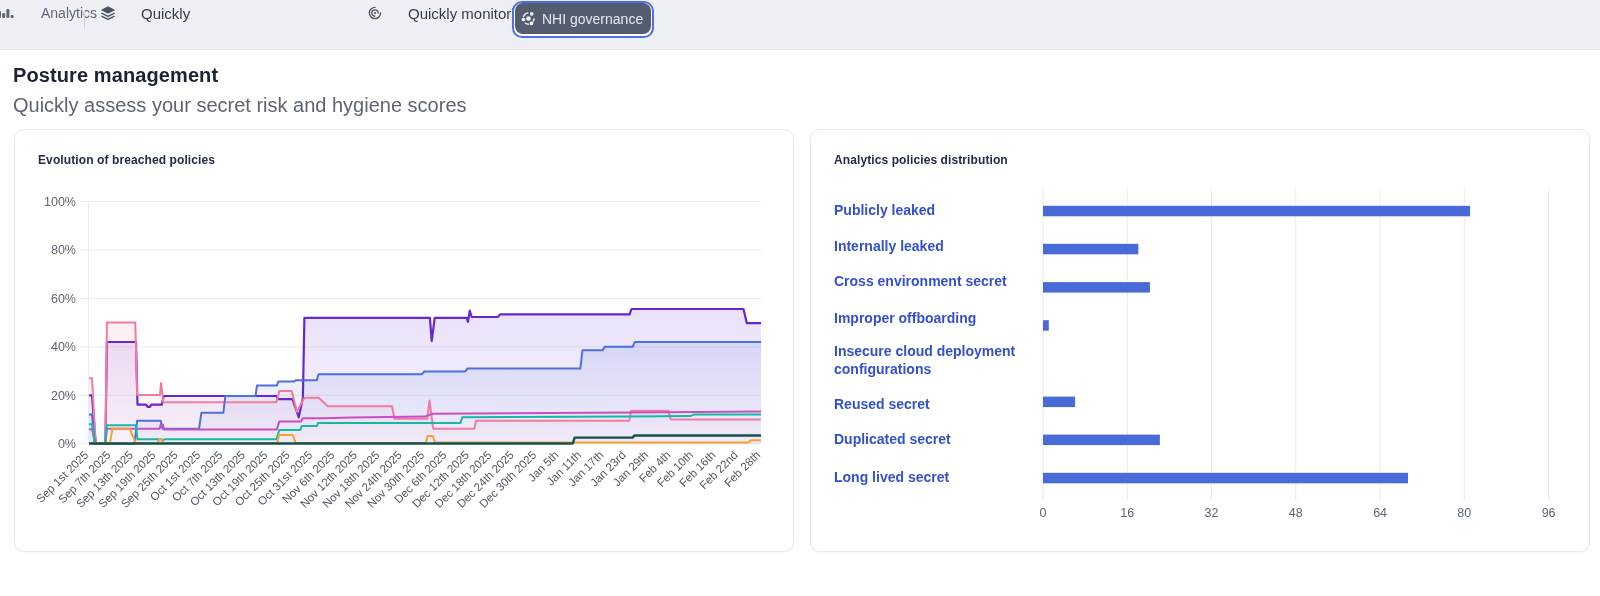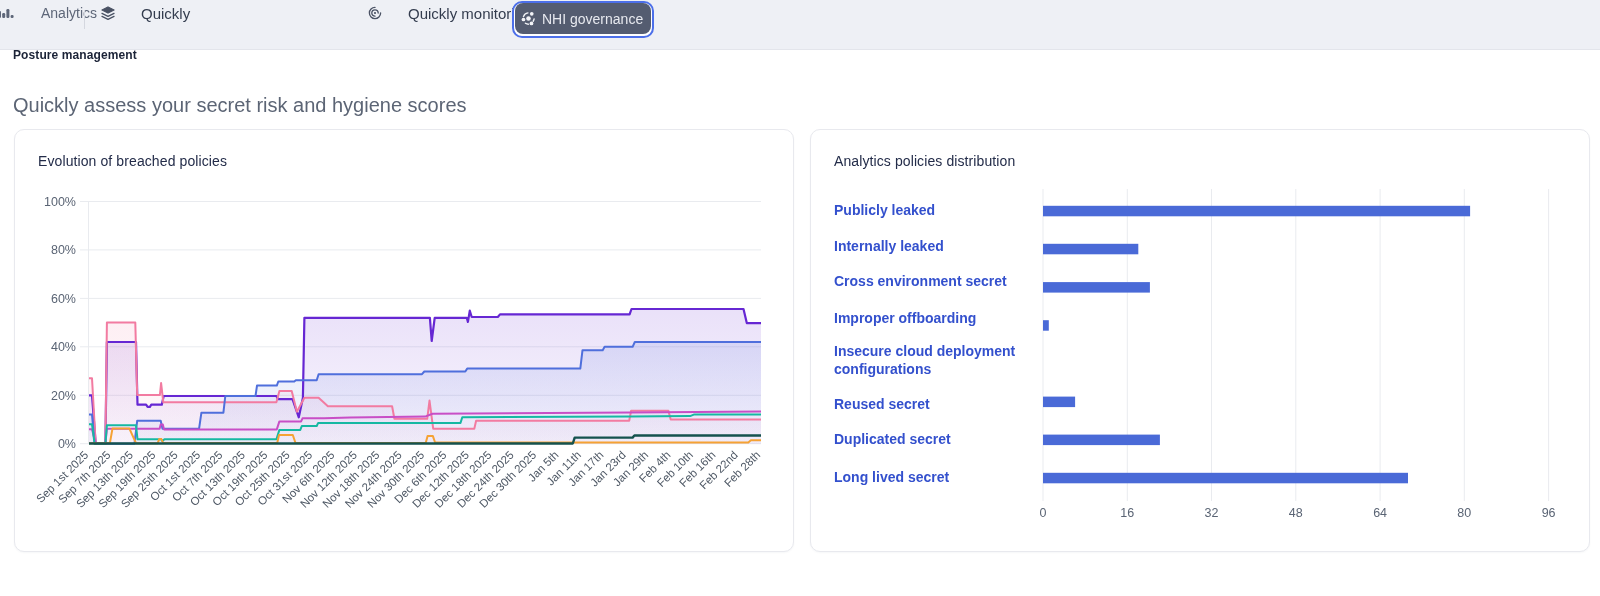--- a/index.html
+++ b/index.html
@@ -1,23 +1,23 @@
 <!DOCTYPE html>
 <html><head><meta charset="utf-8"><style>
 *{margin:0;padding:0;box-sizing:border-box}
 body{width:1600px;height:596px;background:#fff;font-family:"Liberation Sans",sans-serif;position:relative;overflow:hidden}
 .topbar{position:absolute;top:0;left:0;width:1600px;height:50px;background:#eef0f5;border-bottom:1px solid #e3e5eb}
 .titem{position:absolute;display:flex;align-items:flex-start;gap:25px;height:30px;top:5px;font-size:15px}
 .sep{position:absolute;left:84px;top:11px;width:1px;height:18px;background:#d4d7df}
 .nhi{position:absolute;left:512px;top:1px;width:142px;height:37px;border-radius:10px;border:2px solid #4c6fe9;background:#fff;display:flex;align-items:flex-start;justify-content:center}
 .nhi-in{width:136px;height:31px;border-radius:8px;background:#545c70;display:flex;align-items:center;gap:5px;padding-left:5px;color:#e7e9ef;font-size:14px;white-space:nowrap}
-h1{position:absolute;left:13px;top:48px;font-size:12px;font-weight:bold;color:#1b2337;letter-spacing:0.1px}
+h1{position:absolute;left:13px;top:64px;font-size:20px;font-weight:bold;color:#1b2337;letter-spacing:0.1px}
 .sub{position:absolute;left:13px;top:94px;font-size:20px;color:#5c6575}
 .card{position:absolute;top:129px;width:780px;height:423px;background:#fff;border:1px solid #e8e9ee;border-radius:10px;box-shadow:0 1px 2px rgba(30,40,70,0.04)}
-.ctitle{position:absolute;left:23px;top:23px;font-size:14px;font-weight:normal;color:#232c49;letter-spacing:0.1px}
+.ctitle{position:absolute;left:23px;top:23px;font-size:12px;font-weight:bold;color:#232c49;letter-spacing:0.1px}
 </style></head>
 <body>
 <div class="topbar">
   <div class="titem" style="left:0;color:#5d6678;font-size:14px">
     <svg width="16" height="16" viewBox="0 0 16 16">
         <g fill="#5d6678">
           <rect x="-2" y="6" width="3" height="7" rx="1.2"></rect>
           <rect x="2.2" y="8" width="3" height="5" rx="1.2"></rect>
           <rect x="6.4" y="4" width="3" height="9" rx="1.2"></rect>
           <rect x="10.6" y="10" width="3" height="3" rx="1.2"></rect>

